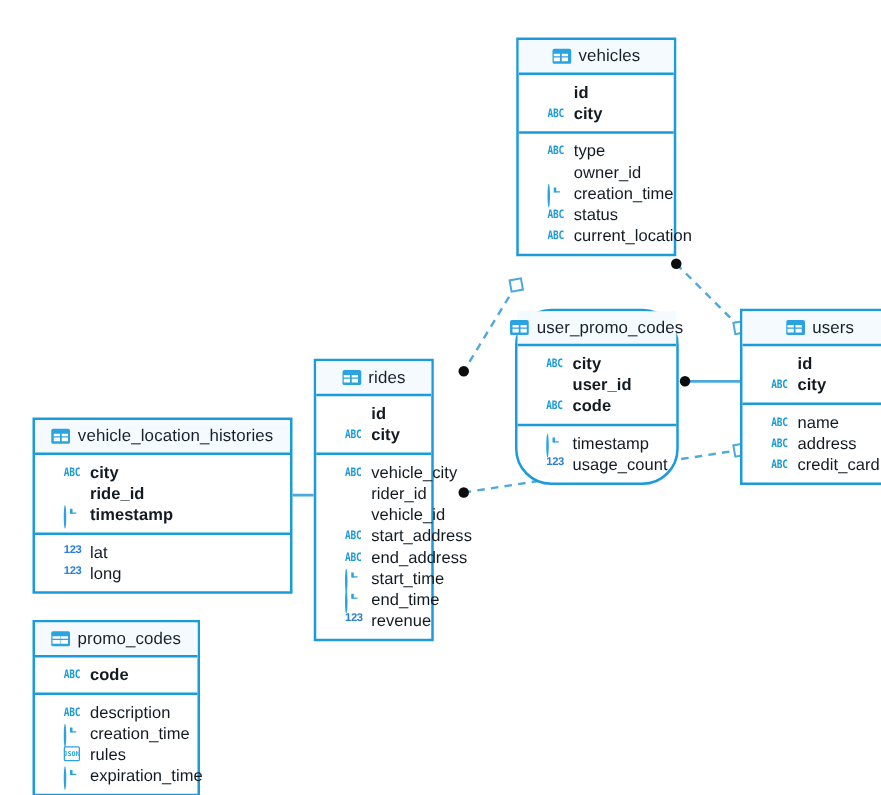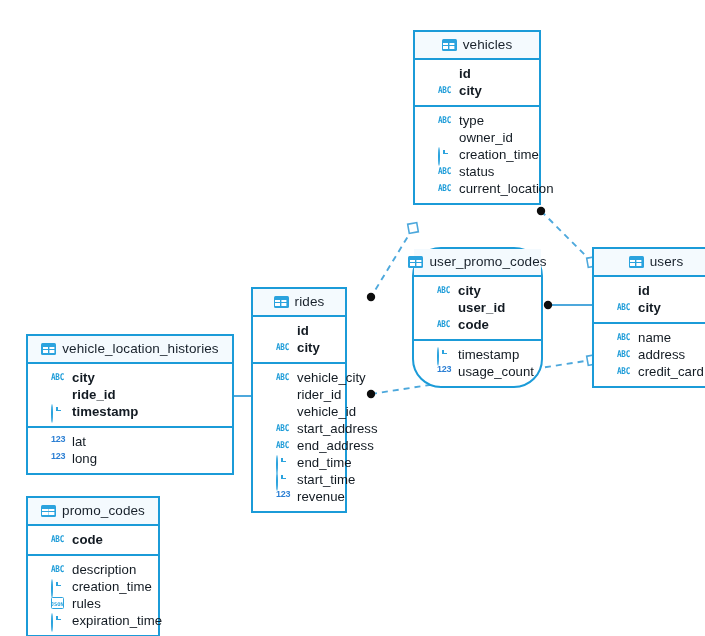--- a/index.html
+++ b/index.html
@@ -254,25 +254,25 @@
           <span class="fname">start_address</span>
         </div>
         <div class="fld">
           <span class="ic ic-abc">
             <span>ABC</span>
           </span>
           <span class="fname">end_address</span>
         </div>
         <div class="fld">
           <span class="ic"><span class="ic-clk"></span></span>
+          <span class="fname">start_time</span>
+        </div>
+        <div class="fld">
+          <span class="ic"><span class="ic-clk"></span></span>
           <span class="fname">end_time</span>
-        </div>
-        <div class="fld">
-          <span class="ic"><span class="ic-clk"></span></span>
-          <span class="fname">start_time</span>
         </div>
         <div class="fld">
           <span class="ic ic-num">
             <span>123</span>
           </span>
           <span class="fname">revenue</span>
         </div>
       </div>
     </div>
     <div class="tbl" style="left: 26px; top: 334px; width: 208px;">

